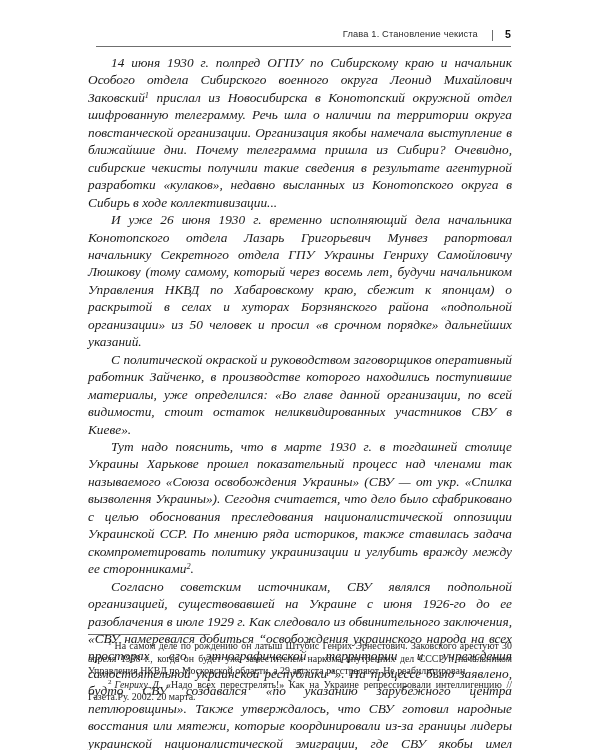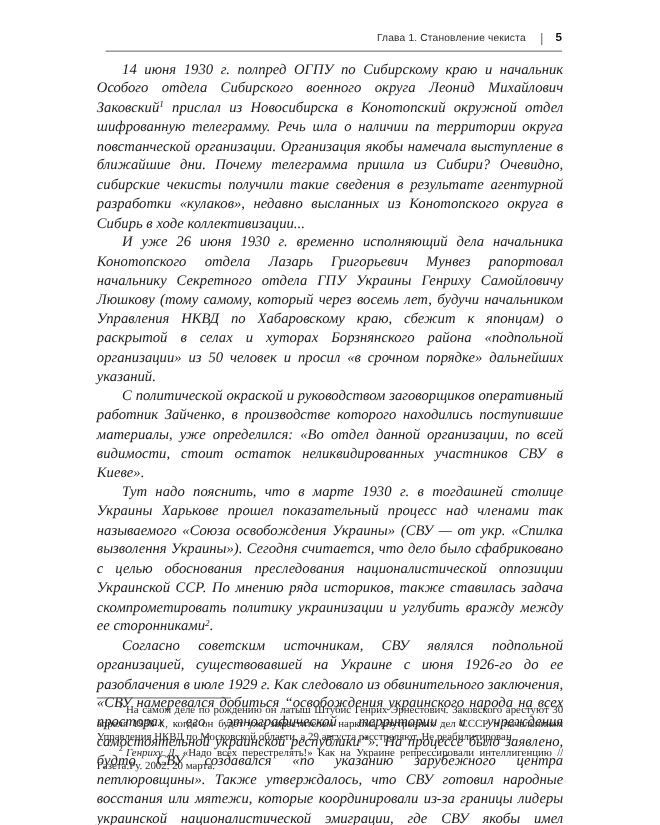--- a/index.html
+++ b/index.html
@@ -129,21 +129,21 @@
     <span class="rh-page">5</span>
   </div>
   <div class="head-rule"></div>
 
   <div class="body-col">
 
     <p><span>14 июня 1930 г. полпред ОГПУ по Сибирскому краю и начальник Особого отдела Сибирского военного округа Леонид Михайлович Заковский</span><sup class="fn">1</sup> <span>прислал из Новосибирска в Конотопский окружной отдел шифрованную телеграмму. Речь шла о наличии па территории округа повстанческой организации. Организация якобы намечала выступление в ближайшие дни. Почему телеграмма пришла из Сибири? Очевидно, сибирские чекисты получили такие сведения в результате агентурной разработки «кулаков», недавно высланных из Конотопского округа в Сибирь в ходе коллективизации...</span></p>
 
     <p>И уже 26 июня 1930 г. временно исполняющий дела начальника Конотопского отдела Лазарь Григорьевич Мунвез рапортовал начальнику Секретного отдела ГПУ Украины Генриху Самойловичу Люшкову (тому самому, который через восемь лет, будучи начальником Управления НКВД по Хабаровскому краю, сбежит к японцам) о раскрытой в селах и хуторах Борзнянского района «подпольной организации» из 50 человек и просил «в срочном порядке» дальнейших указаний.</p>
 
-    <p>С политической окраской и руководством заговорщиков оперативный работник Зайченко, в производстве которого находились поступившие материалы, уже определился: «Во отдел данной организации, по всей видимости, стоит остаток неликвидированных участников СВУ в Киеве».</p>
+    <p>С политической окраской и руководством заговорщиков оперативный работник Зайченко, в производстве которого находились поступившие материалы, уже определился: «Во главе данной организации, по всей видимости, стоит остаток неликвидированных участников СВУ в Киеве».</p>
 
     <p><span>Тут надо пояснить, что в марте 1930 г. в тогдашней столице Украины Харькове прошел показательный процесс над членами так называемого «Союза освобождения Украины» (СВУ — от укр. «Спилка вызволення Украины»). Сегодня считается, что дело было сфабриковано с целью обоснования преследования националистической оппозиции Украинской ССР. По мнению ряда историков, также ставилась задача скомпрометировать политику украинизации и углубить вражду между ее сторонниками</span><sup class="fn">2</sup><span>.</span></p>
 
     <p>Согласно советским источникам, СВУ являлся подпольной организацией, существовавшей на Украине с июня 1926-го до ее разоблачения в июле 1929 г. Как следовало из обвинительного заключения, «СВУ намеревался добиться “освобождения украинского народа на всех просторах его этнографической территории и учреждения самостоятельной украинской республики”». На процессе было заявлено, будто СВУ создавался «по указанию зарубежного центра петлюровщины». Также утверждалось, что СВУ готовил народные восстания или мятежи, которые координировали из-за границы лидеры украинской националистической эмиграции, где СВУ якобы имел представительства.</p>
 
   </div>
 
   <div class="footnotes">
     <div class="fn-rule"></div>
 

